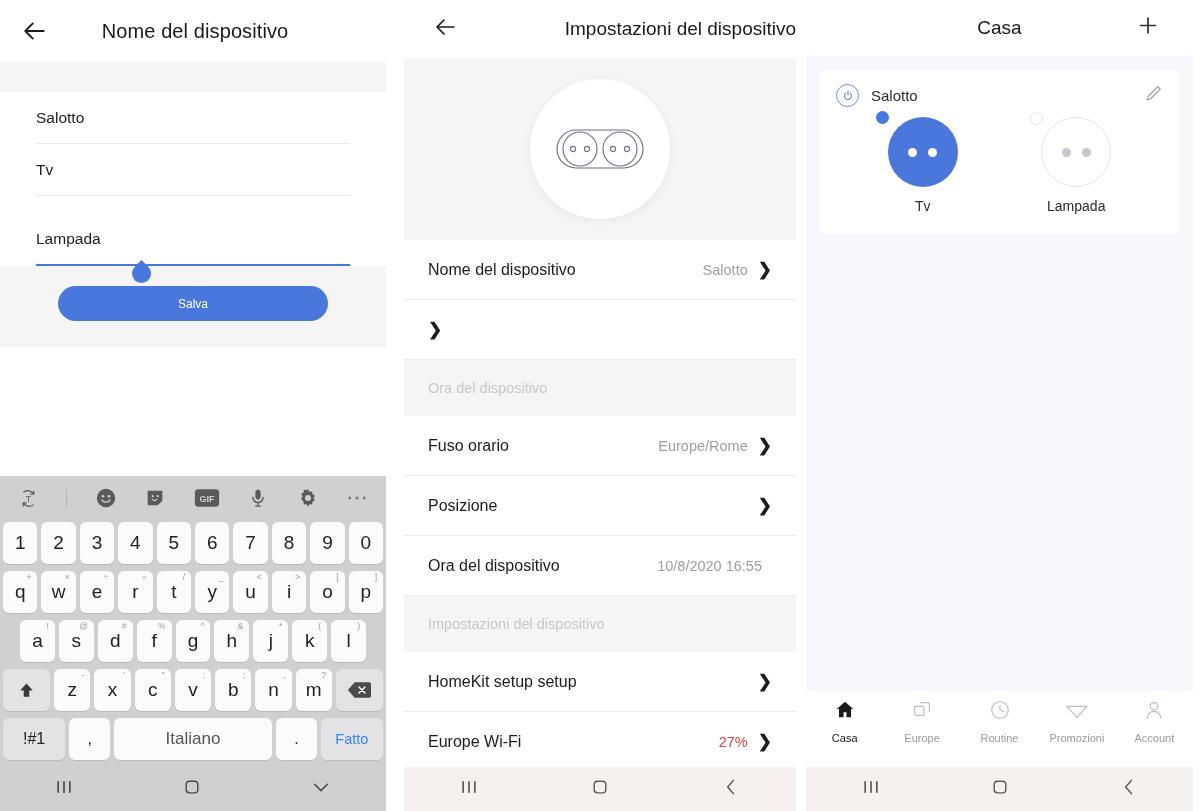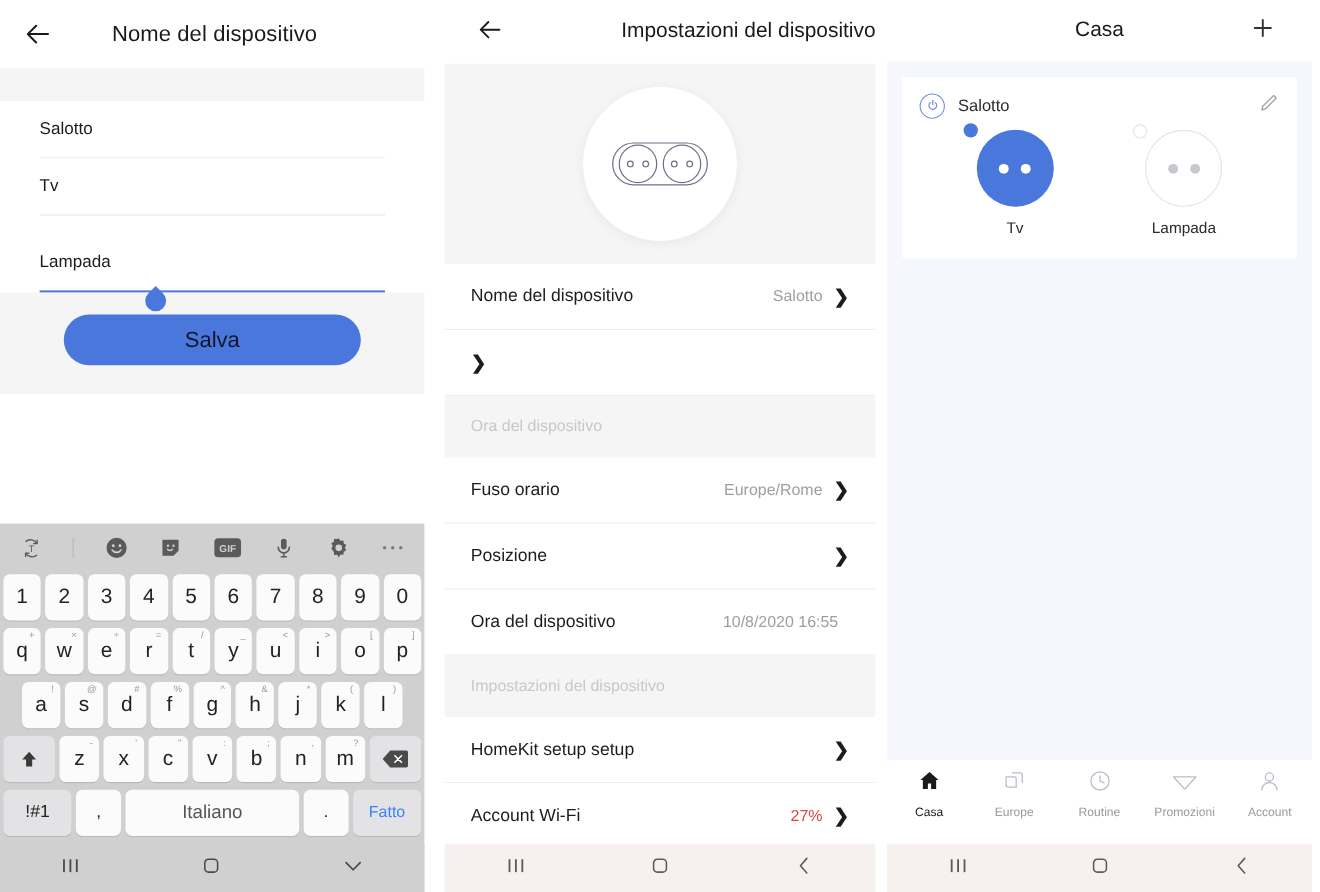--- a/index.html
+++ b/index.html
@@ -40,22 +40,22 @@
   .cursor-handle {
     position: relative; width: 0; height: 0;
   }
   .cursor-handle .drop {
     position:absolute; left: 96px; top: -2px;
     width: 19px; height: 19px; background:#4a77db;
     border-radius: 0 50% 50% 50%; transform: rotate(45deg);
   }
   .p1-footer { background:#f5f5f5; padding: 20px 58px 26px 58px; }
   .save-btn {
-    height: 46px; background:#4a77db; border-radius: 23px; border:none;
-    color:#0f172a; font-size: 20px; width: 100%; cursor:pointer;
+    height: 35px; background:#4a77db; border-radius: 23px; border:none;
+    color:#ffffff; font-size: 12px; width: 100%; cursor:pointer;
     font-family: "Liberation Sans", sans-serif;
   }
 
   
   .kb { background:#d0d0d0; position:absolute; left:0; bottom:0; width: 386px; }
   .kb-toolbar {
     height: 44px; display:flex; align-items:center; gap: 0;
     padding: 0 18px; justify-content: space-between;
   }
   .kb-toolbar .ic { color:#5a5a5a; display:flex; align-items:center; }
@@ -461,21 +461,21 @@
     <div class="list-row">
       <span class="lbl">Ora del dispositivo</span>
       <span class="val">10/8/2020 16:55</span>
     </div>
     <div class="list-head">Impostazioni del dispositivo</div>
     <div class="list-row">
       <span class="lbl">HomeKit setup setup</span>
       <span class="chev">❯</span>
     </div>
     <div class="list-row">
-      <span class="lbl">Account Wi-Fi</span>
+      <span class="lbl">Europe Wi-Fi</span>
       <span class="val warn">27%</span>
       <span class="chev">❯</span>
     </div>
   </div>
 
   <div class="navbar light" style="position:absolute;bottom:0;left:0;width:100%;">
     <span>
       <svg width="20" height="20" viewBox="0 0 24 24" fill="#5a5a5a">
           <rect x="4" y="5" width="2" height="14"></rect>
           <rect x="11" y="5" width="2" height="14"></rect>

